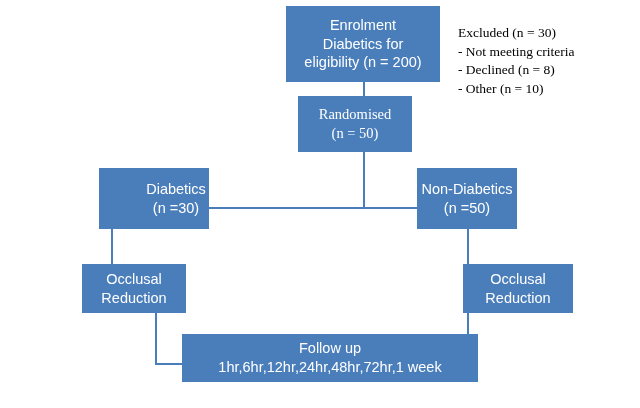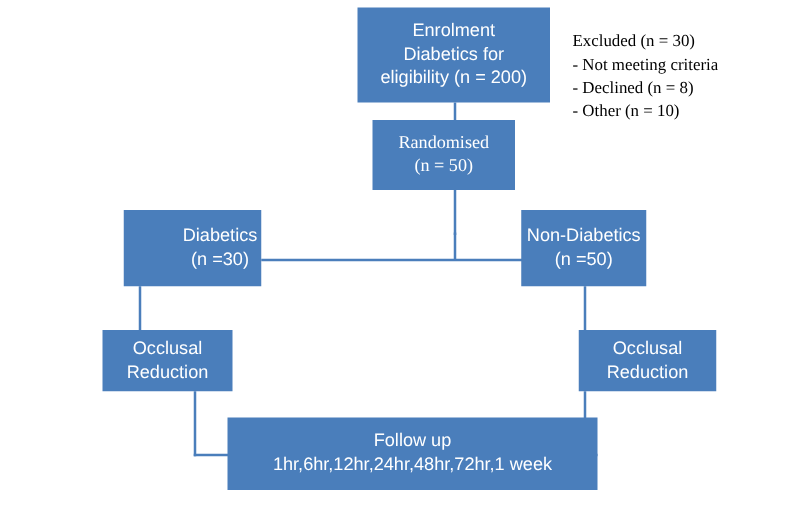--- a/index.html
+++ b/index.html
@@ -95,21 +95,21 @@
   <div class="node" style="left:82px; top:264px; width:104px; height:49px;">
     <span class="line">Occlusal</span>
     <span class="line">Reduction</span>
   </div>
 
   <div class="node" style="left:463px; top:264px; width:110px; height:49px;">
     <span class="line">Occlusal</span>
     <span class="line">Reduction</span>
   </div>
 
-  <div class="node" style="left:182px; top:334px; width:296px; height:58px;">
+  <div class="node" style="left:182px; top:334px; width:296px; height:48px;">
     <span class="line">Follow up</span>
     <span class="line">1hr,6hr,12hr,24hr,48hr,72hr,1 week</span>
   </div>
 
   <div id="excluded" style="left:458px; top:24px;">
     <span class="line">Excluded (n = 30)</span>
     <span class="line">- Not meeting criteria</span>
     <span class="line">- Declined (n = 8)</span>
     <span class="line">- Other (n = 10)</span>
   </div>

